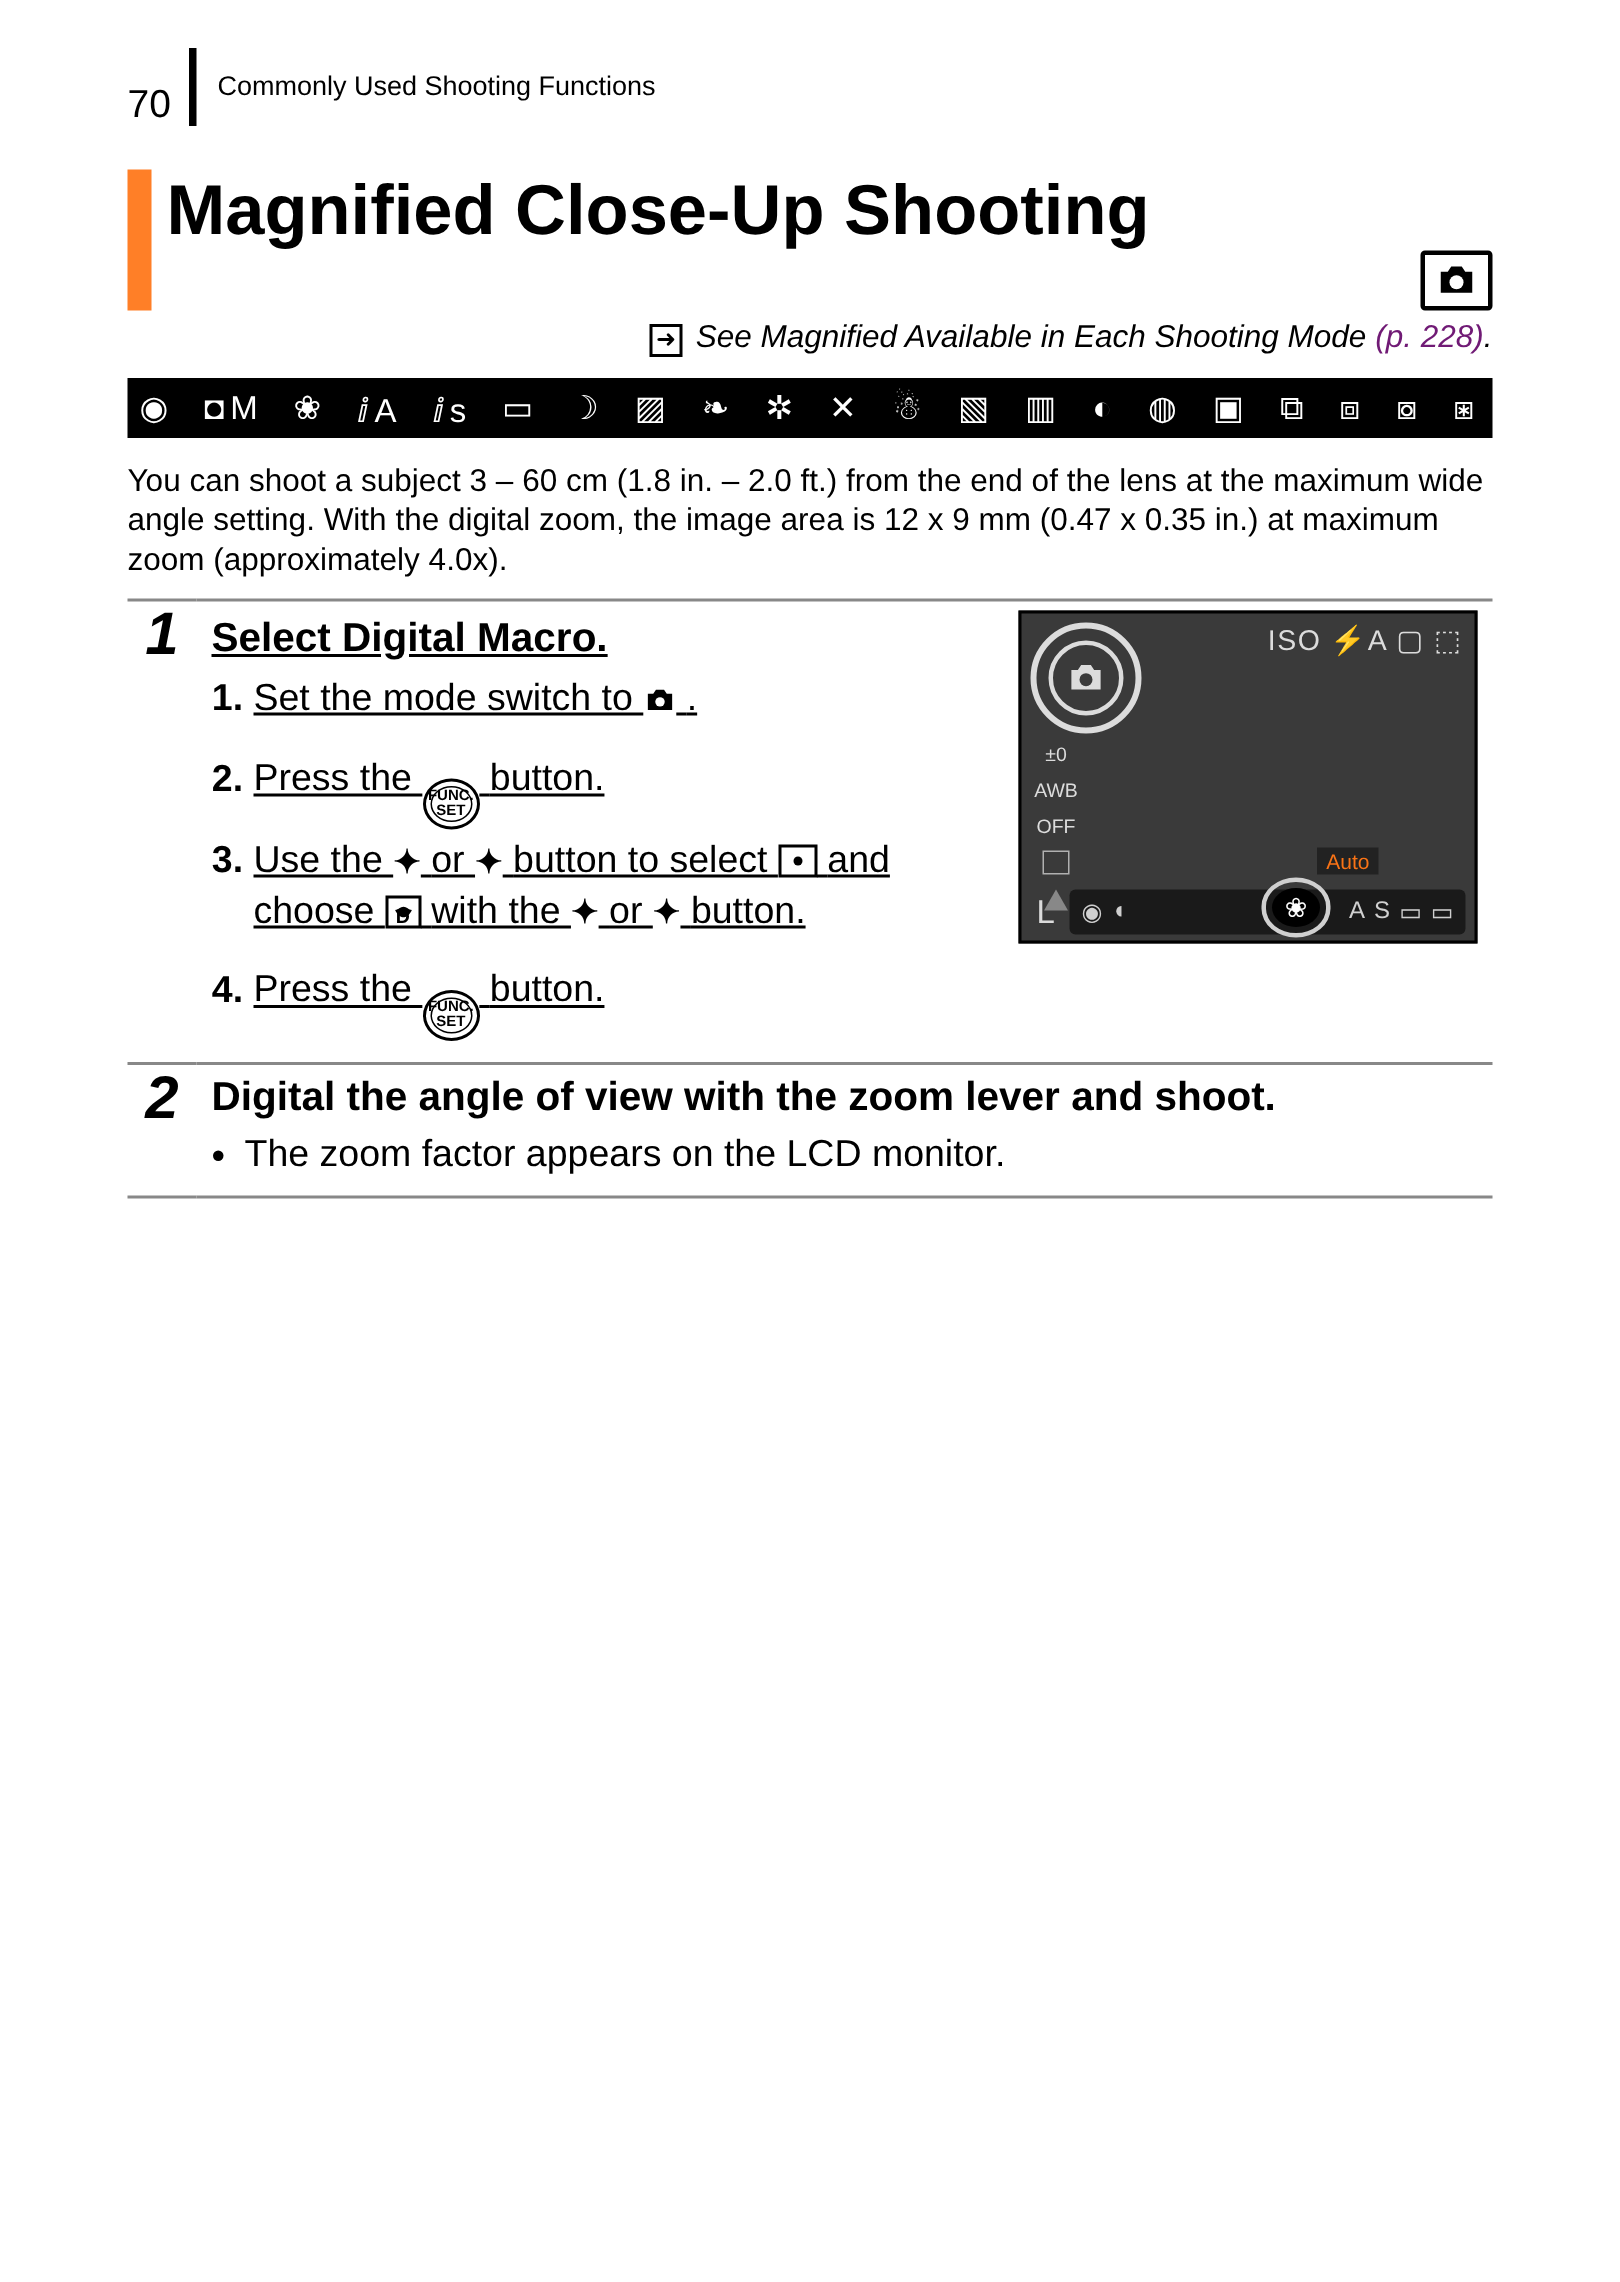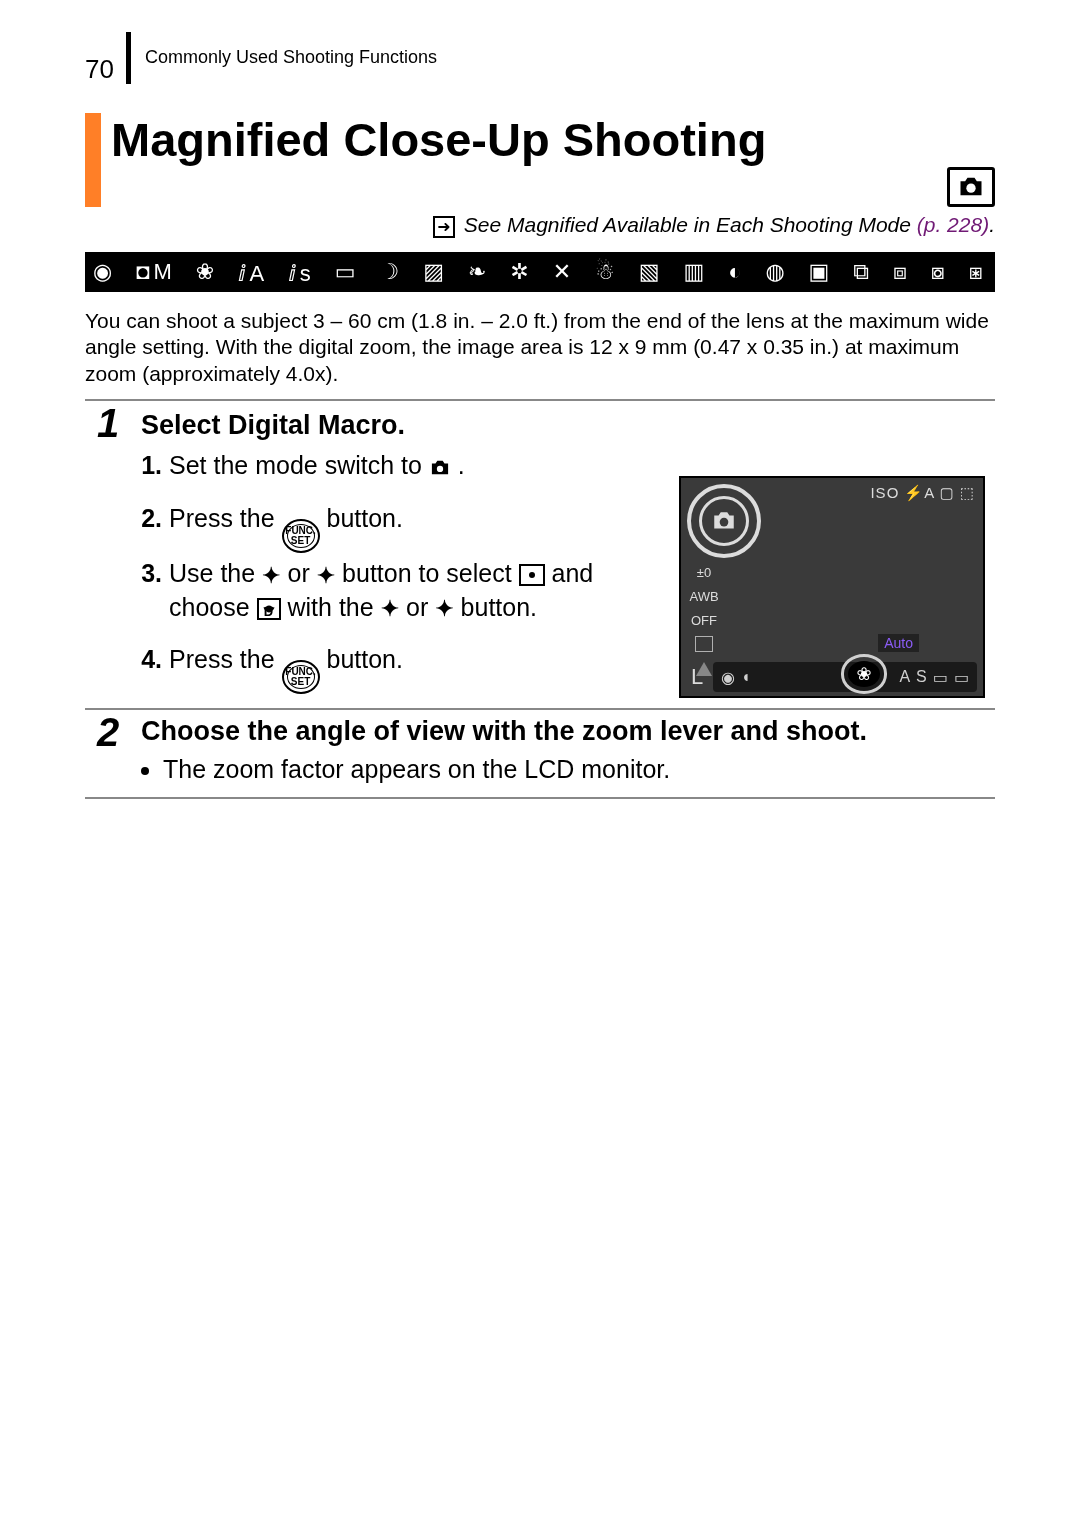--- a/index.html
+++ b/index.html
@@ -126,21 +126,22 @@
     padding-top: 0 !important;
   }
   .step-title {
     font-size: 27px;
     font-weight: 900;
     margin-bottom: 6px;
   }
   .step-body {
     display: flex;
     gap: 22px;
-    align-items: flex-end;
+    align-items: flex-start;
+    text-decoration: underline;
   }
   .step-text {
     flex: 1;
     font-size: 25px;
     line-height: 1.35;
   }
   .step-text ol {
     list-style: decimal;
     padding-left: 28px;
     font-weight: 700;
@@ -249,21 +250,21 @@
     border-radius: 50%;
     display: flex;
     align-items: center;
     justify-content: center;
     font-size: 28px;
     color: #dcdcdc;
   }
   .lcd-tr {
     position: absolute;
     top: 6px; right: 8px;
-    font-size: 15px;
+    font-size: 19px;
     letter-spacing: 1px;
     color: #dcdcdc;
     text-align: right;
   }
   .lcd-left-col {
     position: absolute;
     left: 12px;
     top: 84px;
     display: flex;
     flex-direction: column;
@@ -297,21 +298,21 @@
     color: #dcdcdc;
     font-weight: 500;
   }
   .lcd-auto {
     position: absolute;
     right: 64px;
     bottom: 44px;
     background: #222;
     padding: 1px 6px;
     font-size: 14px;
-    color: #8b5cf6;
+    color: #f97316;
   }
   .lcd-bottom-bar {
     position: absolute;
     left: 32px;
     right: 6px;
     bottom: 4px;
     height: 30px;
     background: #1a1a1a;
     border-radius: 4px;
     display: flex;
@@ -499,21 +500,21 @@
             <div class="lcd-sel-inner">❀</div>
           </div>
         </div>
       </div>
     </td>
   </tr>
 
   <tr>
     <td class="step-num">2</td>
     <td>
-      <div class="step-title">Choose the angle of view with the zoom lever and shoot.</div>
+      <div class="step-title">Digital the angle of view with the zoom lever and shoot.</div>
       <div class="step-text">
         <ul>
           <li>The zoom factor appears on the LCD monitor.</li>
         </ul>
       </div>
     </td>
   </tr>
 </tbody>
   </table>
 

